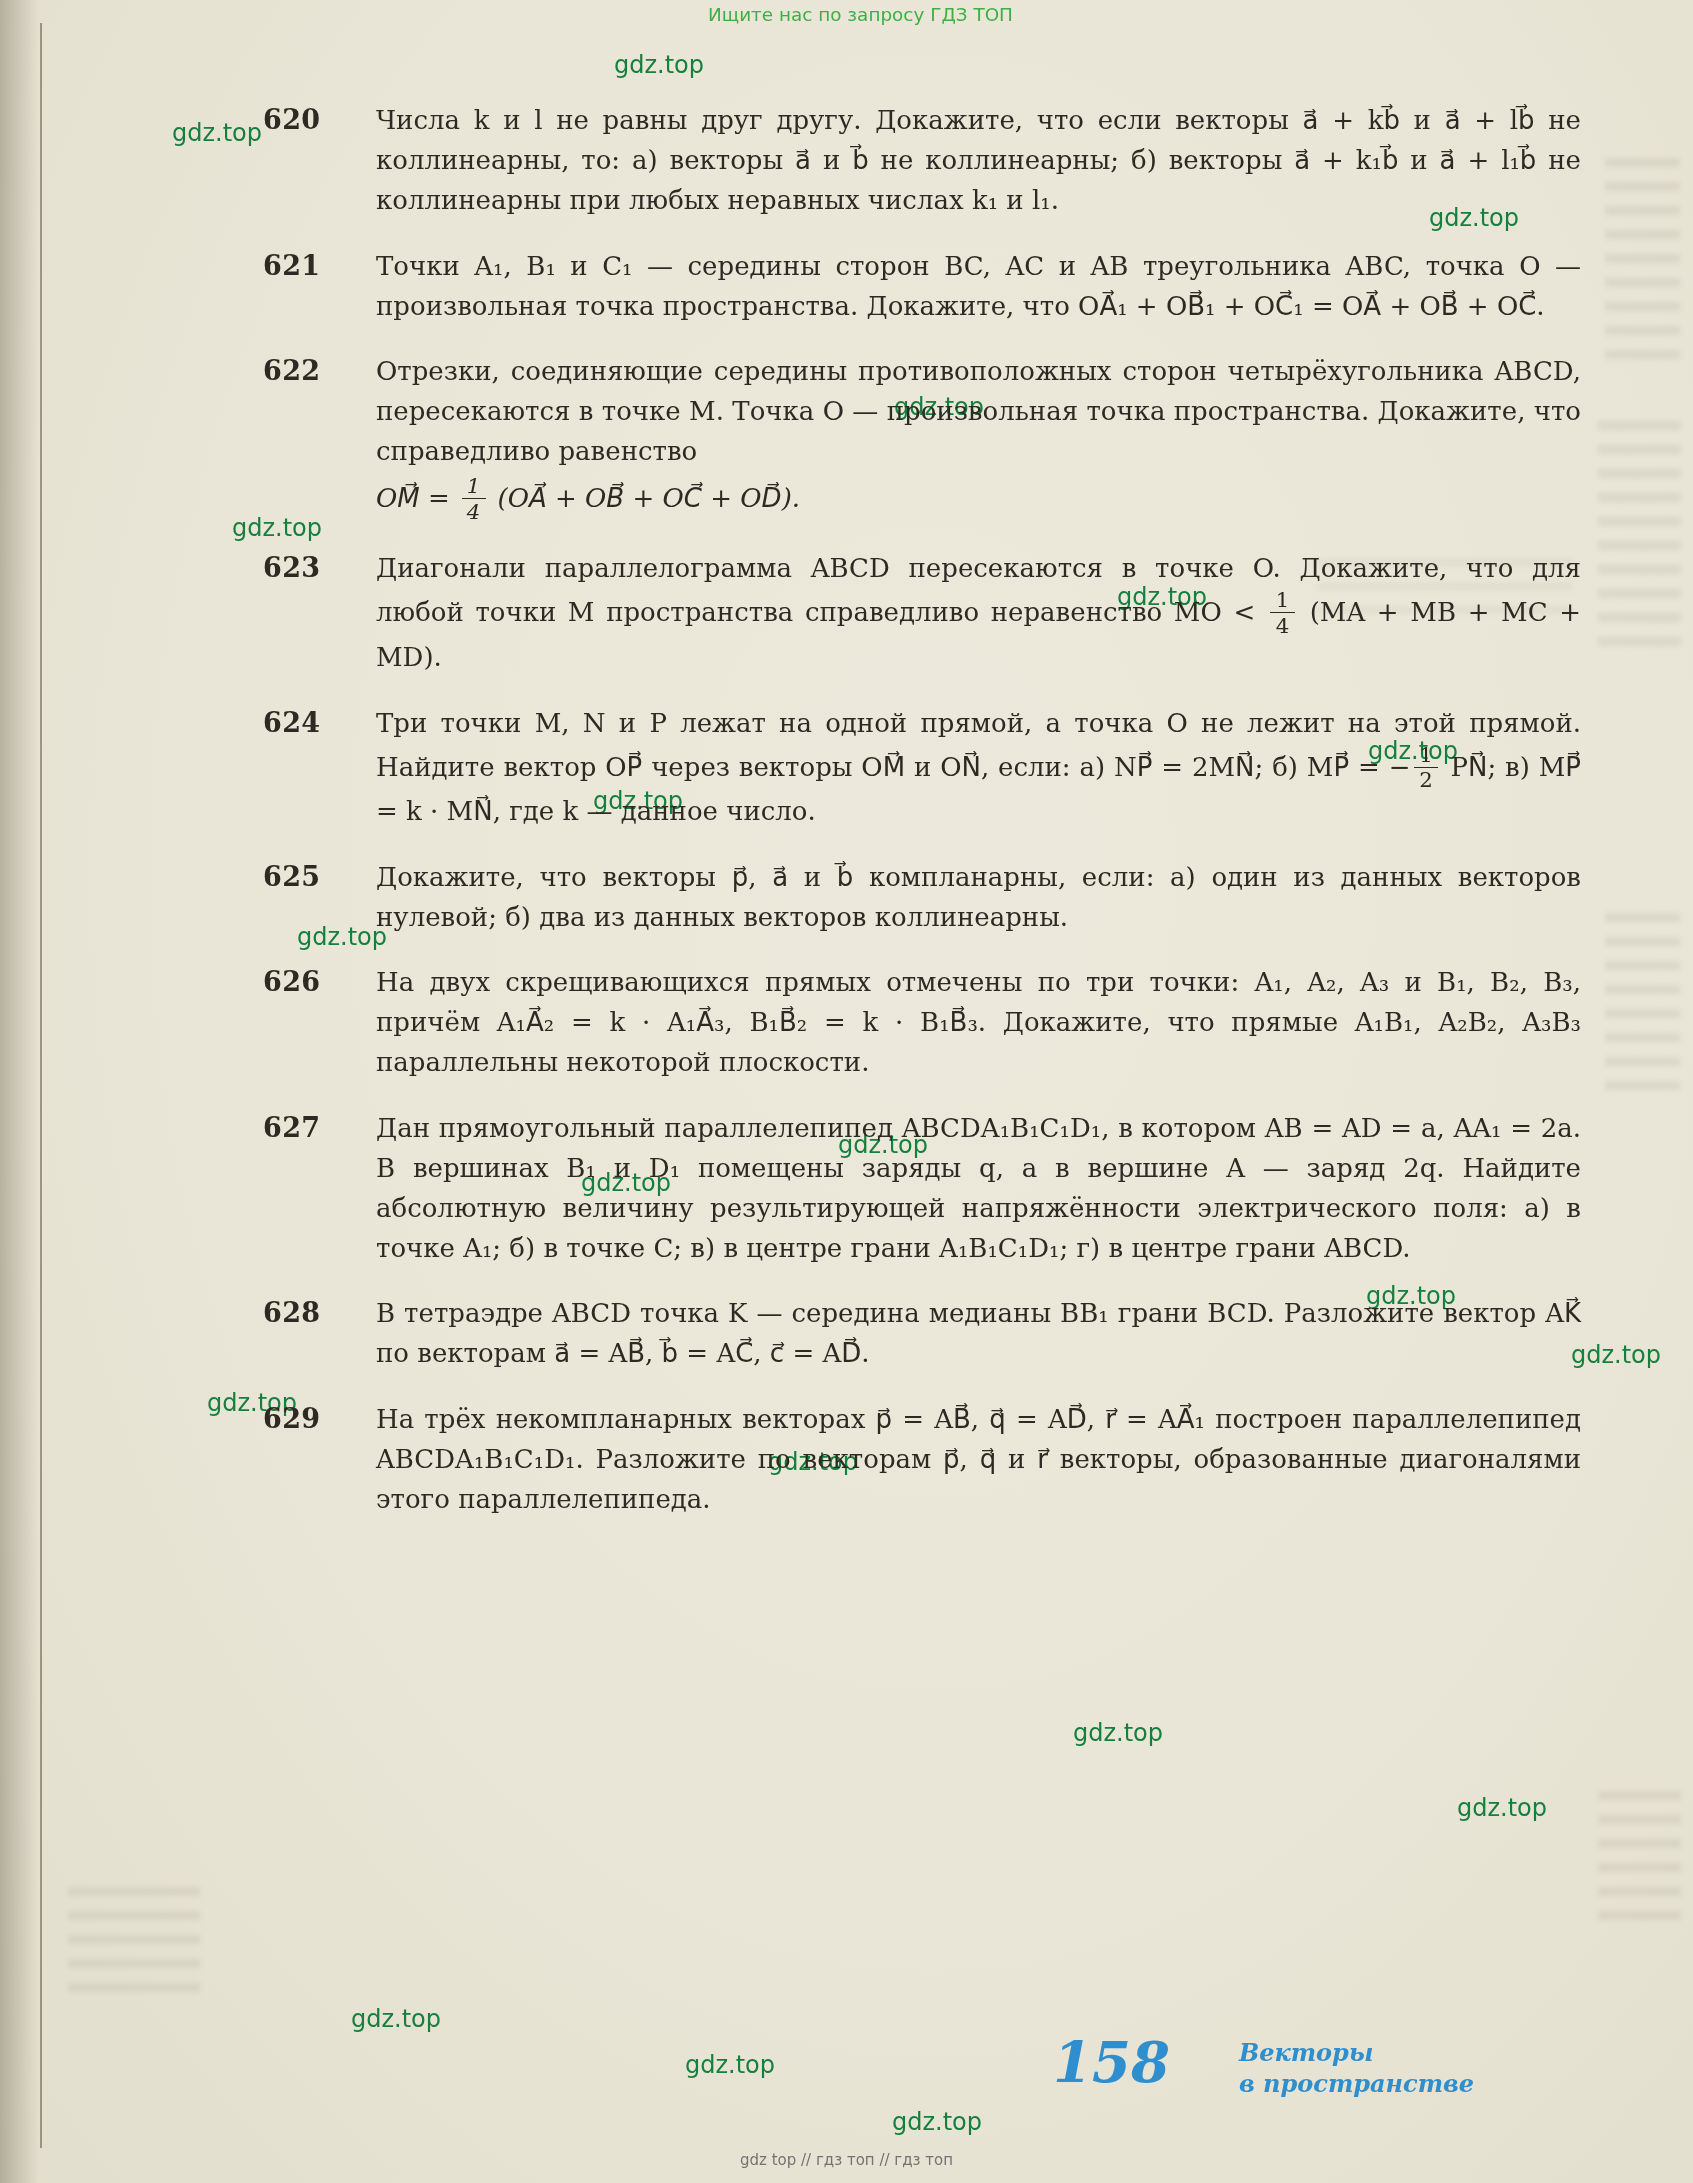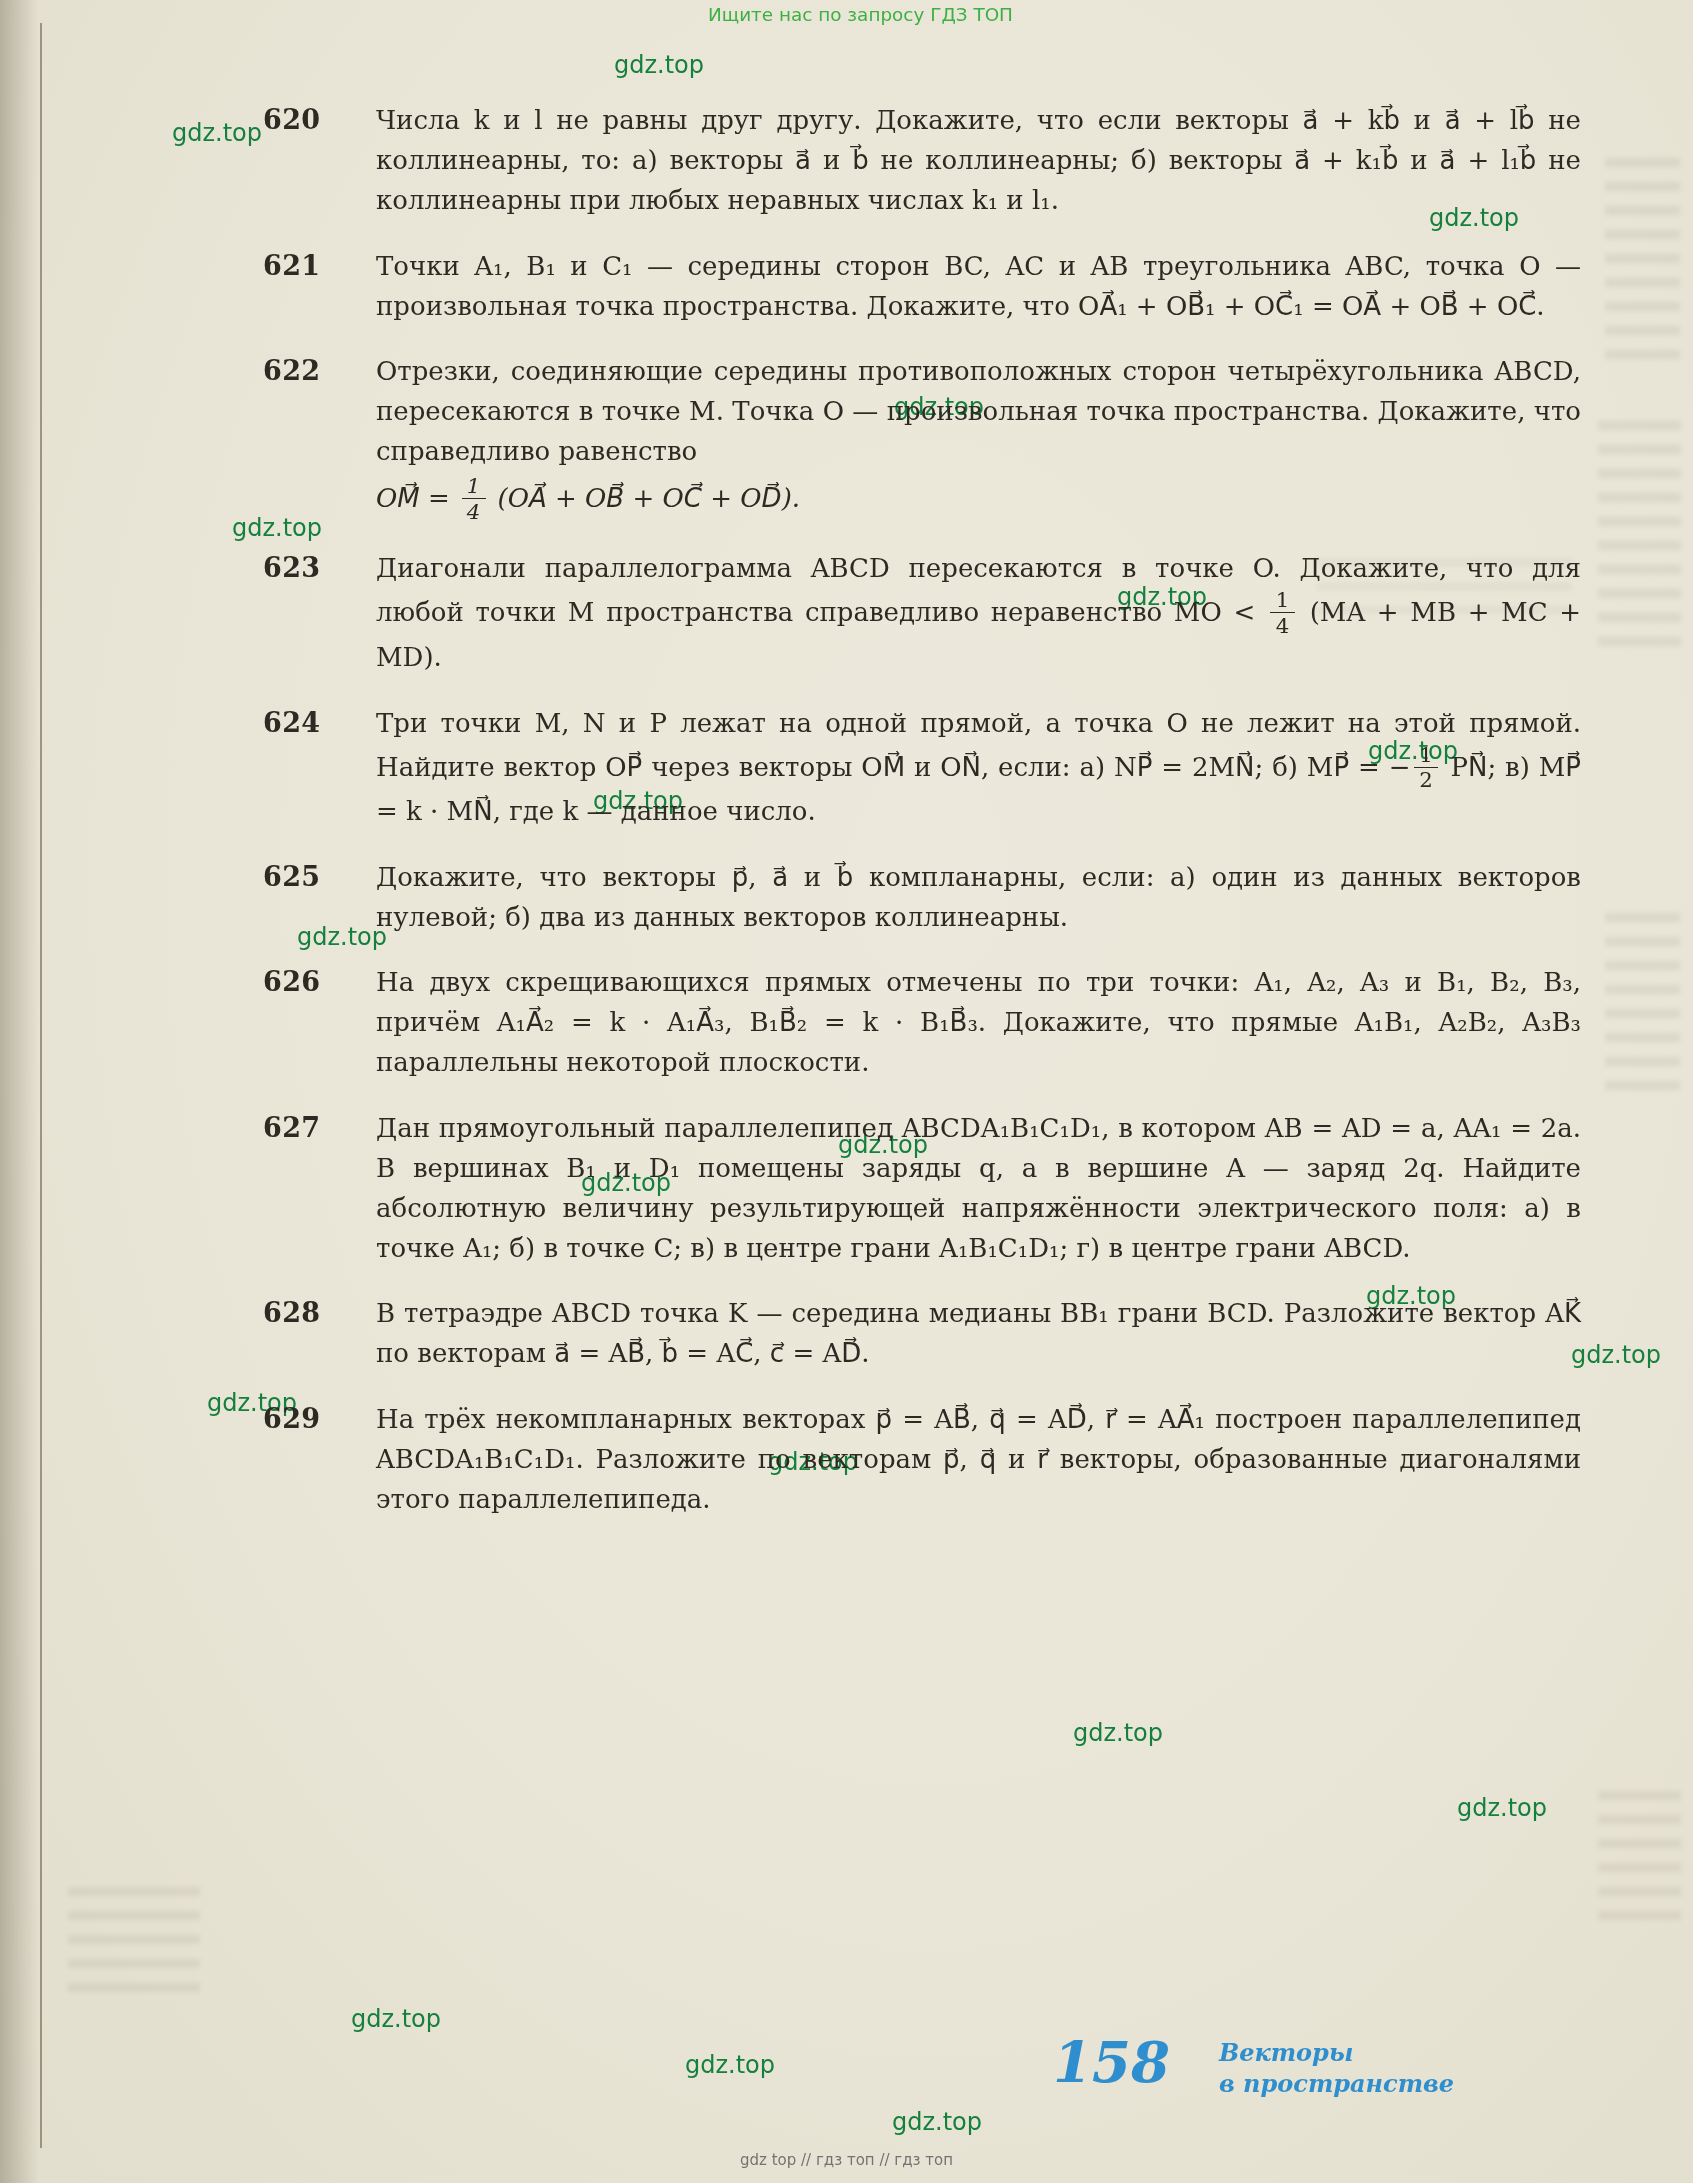--- a/index.html
+++ b/index.html
@@ -51,21 +51,21 @@
   .frac {
     display: inline-block; vertical-align: -0.55em;
     text-align: center; line-height: 1.08;
     font-size: 0.82em; margin: 0 3.5px;
   }
   .fnum { display: block; border-bottom: 1.8px solid #2d2a24; padding: 0 5.3px 0.9px; }
   .fden { display: block; padding-top: 0.9px; }
   .footer { position: absolute; top: 2035px; left: 1053px; display: flex; align-items: flex-start; }
   .pageno {
     font-size: 56px; font-style: italic; font-weight: 700;
-    color: #2f8fce; line-height: 54px; margin-right: 49px;
+    color: #2f8fce; line-height: 54px; margin-right: 69px;
   }
   .section {
     font-size: 24px; font-style: italic; font-weight: 700;
     color: #2f8fce; line-height: 31px; padding-top: 1.8px;
   }
   .bottom-note {
     position: absolute; left: 0; right: 0; bottom: 14px;
     text-align: center;
     font-family: "DejaVu Sans", "Liberation Sans", sans-serif;
     font-size: 15px; color: #737373;

